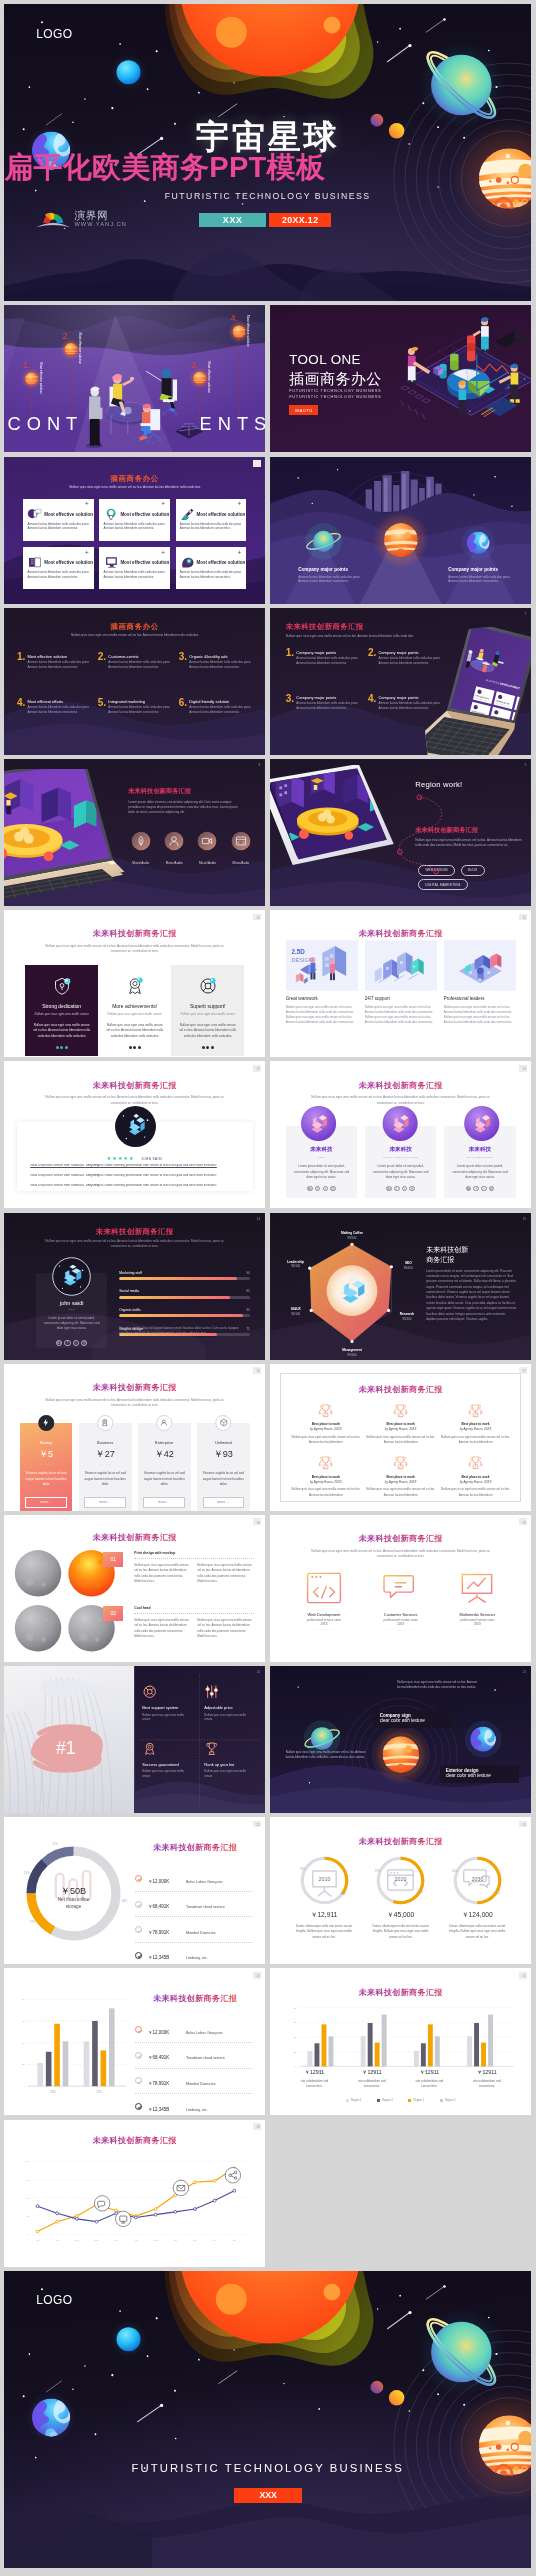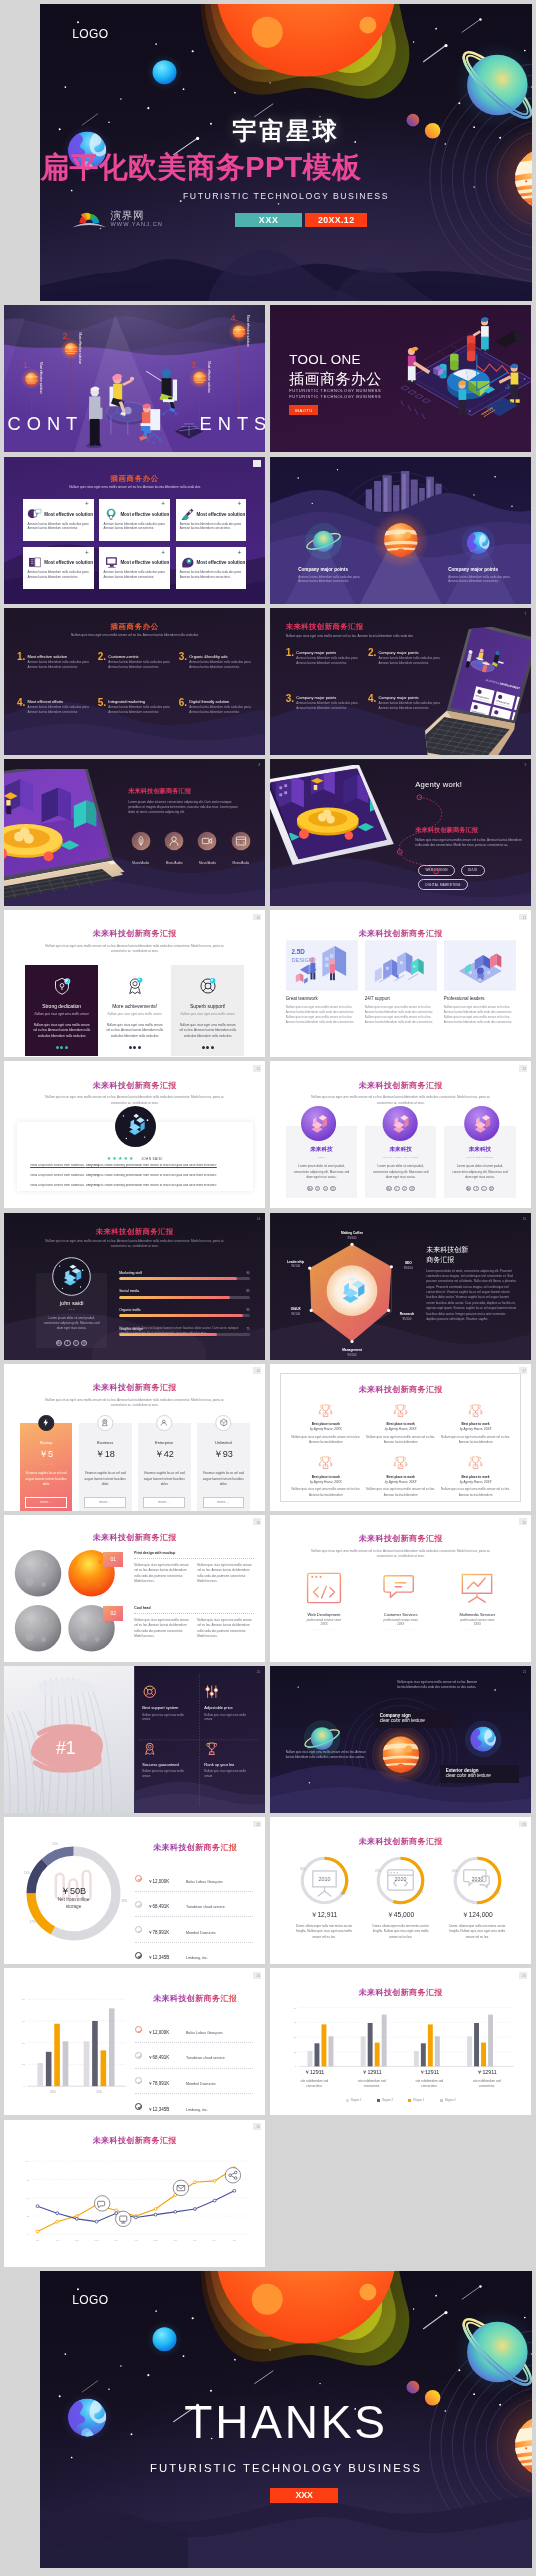--- a/index.html
+++ b/index.html
@@ -6,21 +6,21 @@
   html,body { background:#d5d5d5; }
   body { width:536px; height:2576px; font-family:"Liberation Sans", sans-serif; overflow:hidden; }
   .page { width:536px; padding:4.2px; background:#d5d5d5; }
   .row { display:flex; gap:5px; margin-bottom:4.2px; }
   .slide { position:relative; overflow:hidden; background:#fff; }
   .s-full { width:527px; height:297px; }
   .s-half { width:261px; height:147px; }
   .abs { position:absolute; }
 
   
-  .space { background:#0e0b1b;margin-left:36px; }
+  .space { background:#0e0b1b; }
 
   
   .t-center { text-align:center; }
   .sn { position:absolute; right:5px; top:4.2px; font-size:3.2px; color:#8d8d95; }
   .snbox { position:absolute; right:3.5px; top:2.8px; width:7.7px; height:6.3px; background:#e8e8ea; }
   .card6 { background:#fff; height:42px; position:relative; padding:4.2px; }
   .card6 .plus { position:absolute; right:5px; top:2.8px; color:#4a4a5a; font-size:6.3px; line-height:1; }
   .card6 .ttl { position:absolute; left:21px; top:13.4px; font-size:4.5px; color:#2b2b3a; font-weight:bold; white-space:nowrap; }
   .card6 .bd { position:absolute; left:4.2px; top:23px; right:4.2px; font-size:3px; color:#55556a; line-height:1.6; }
   .card6 .ico { position:absolute; left:4.2px; top:9.1px; width:15.5px; height:12.7px; }
@@ -334,21 +334,21 @@
               <circle cx="654" cy="190" r="1.4"></circle>
           <circle cx="448" cy="196" r="1.2"></circle>
               <circle cx="398" cy="160" r="1"></circle>
           <circle cx="617" cy="260" r="1.2" opacity="0.7"></circle>
           <circle cx="86" cy="319" r="1.1" opacity="0.7"></circle>
           <circle cx="339" cy="284" r="1.2" opacity="0.7"></circle>
         </g>
       </g>
     </svg>
     <div class="abs" style="left:32px;top:22.5px;color:#fff;font-size:12px;letter-spacing:0.4px">LOGO</div>
-    <div class="abs" style="left:0;right:0;top:111px;text-align:center;color:#fff;font-size:24px;font-weight:bold;letter-spacing:2.8px;text-shadow:0 0 12.7px rgba(255,255,255,.25)">宇宙星球</div>
+    <div class="abs" style="left:0;right:0;top:111px;text-align:center;color:#fff;font-size:33px;font-weight:bold;letter-spacing:2.8px;text-shadow:0 0 12.7px rgba(255,255,255,.25)">宇宙星球</div>
     <div class="abs" style="left:0;right:0;top:144px;text-align:left;color:#ec4899;font-size:29px;font-weight:bold;letter-spacing:0.3px">扁平化欧美商务PPT模板</div>
     <div class="abs" style="left:0;right:0;top:187px;text-align:center;color:#e9e6f2;font-size:8.7px;letter-spacing:1.5px">FUTURISTIC TECHNOLOGY BUSINESS</div>
     <div class="abs" style="left:195px;top:209px;width:67px;height:14px;background:#4eb3ae;color:#fff;font-size:8.8px;font-weight:bold;letter-spacing:0.7px;display:flex;align-items:center;justify-content:center">XXX</div>
     <div class="abs" style="left:265px;top:209px;width:62px;height:14px;background:#fd3d12;color:#fff;font-size:8.8px;font-weight:bold;letter-spacing:0.4px;display:flex;align-items:center;justify-content:center">20XX.12</div>
 
     <div class="abs" style="left:28px;top:202px;width:106px;height:24px;opacity:0.92">
       <svg width="106" height="24" viewBox="0 0 150 34">
         <g transform="translate(2,2)">
           <path d="M14 22 A14 14 0 0 1 28 8 L28 22 Z" fill="#ee3124"></path>
           <path d="M16 10.5 A14 14 0 0 1 28 8 L28 22 Z" fill="#f7941e"></path>
@@ -1228,21 +1228,21 @@
           <path d="M184 33 l12 5 l0 26 l-12 -5 z" fill="#27a49e"></path>
           <circle cx="74" cy="98" r="7" fill="#ff5d4a"></circle>
             <circle cx="138" cy="100" r="6" fill="#ff5d4a"></circle>
           <path d="M42 102 l13 -6 l13 6 l-13 6 z" fill="#2ec4b6"></path>
           <path d="M150 88 l12 -6 l12 6 l-12 6 z" fill="#2ec4b6"></path>
           <path d="M24 98 l13 -6 l0 22 l-13 6 z" fill="#9a5ae0"></path>
           <rect x="88" y="28" width="5" height="7" fill="#ffe08a"></rect>
           <path d="M84 22 l9 -4 l9 4 l-9 4 z" fill="#f5b21e"></path>
         </g>
       </svg>
-      <div class="abs" style="left:145px;top:21px;color:#fff;font-size:7.7px;letter-spacing:0.2px">Agenty work!</div>
+      <div class="abs" style="left:145px;top:21px;color:#fff;font-size:7.7px;letter-spacing:0.2px">Region work!</div>
       <div class="abs" style="left:145px;top:67px;color:#e2365e;font-size:6.3px;font-weight:bold">未来科技创新商务汇报</div>
       <div class="abs" style="left:145px;top:79px;width:107px;color:#b0a8c2;font-size:3.1px;line-height:1.7">Nullam quis risus eget urna mollis ornare vel eu leo. Aenean lacinia bibendum nulla seda dos consectetur. Morbi leo risus, porta ac consectetur ac,</div>
       <div class="abs" style="left:148px;top:106px;display:flex;gap:5.6px">
         <div class="pill">WEB DESIGN</div>
         <div class="pill">UI/UX</div>
       </div>
       <div class="abs" style="left:148px;top:117px">
         <div class="pill">DIGITAL MARKETING</div>
       </div>
       <svg class="abs" style="left:106px;top:28px" width="84" height="106" viewBox="0 0 120 150">
@@ -1688,21 +1688,21 @@
         </div>
         <div class="pcard">
           <div class="pic">
             <svg viewBox="0 0 24 24">
                 <circle cx="12" cy="9" r="5.4" fill="none" stroke="#3a3a46" stroke-width="1.3"></circle>
                 <circle cx="12" cy="9" r="2.3" fill="none" stroke="#3a3a46" stroke-width="1.2"></circle>
                 <path d="M8 13.5 l-2 7.5 l3.4 -2 l2.6 2 l2.6 -2 l3.4 2 l-2 -7.5" fill="none" stroke="#3a3a46" stroke-width="1.3"></path>
               </svg>
           </div>
           <div class="pn">Business</div>
-          <div class="pp">￥18</div>
+          <div class="pp">￥27</div>
           <div class="pd">· · · ·</div>
           <div class="pb">Vivamus sagittis lacus vel asd augue laoreet rutrum faucibus dolor</div>
           <div class="pm">more...</div>
         </div>
         <div class="pcard">
           <div class="pic">
             <svg viewBox="0 0 24 24">
                 <circle cx="12" cy="9" r="3.6" fill="none" stroke="#3a3a46" stroke-width="1.3"></circle>
                 <path d="M5 20 c0 -5 3.4 -7.4 7 -7.4 c3.6 0 7 2.4 7 7.4" fill="none" stroke="#3a3a46" stroke-width="1.3"></path>
               </svg>
@@ -2493,21 +2493,20 @@
             <circle cx="689" cy="66" r="1.2"></circle>
               <circle cx="617" cy="175" r="1.3"></circle>
             <circle cx="576" cy="199" r="1.1"></circle>
               <circle cx="654" cy="190" r="1.4"></circle>
             <circle cx="448" cy="196" r="1.2"></circle>
               <circle cx="398" cy="160" r="1"></circle>
           </g>
         </g>
       </svg>
       <div class="abs" style="left:32px;top:22.5px;color:#fff;font-size:12px;letter-spacing:0.4px">LOGO</div>
-      <div class="abs" style="left:0;right:0;top:124px;text-align:center;color:#fff;font-size:46px;letter-spacing:2.8px;font-weight:300">THANKS</div>
       <div class="abs" style="left:0;right:0;top:191px;text-align:center;color:#fff;font-size:11.3px;letter-spacing:2.1px">FUTURISTIC   TECHNOLOGY   BUSINESS</div>
       <div class="abs" style="left:230px;top:217px;width:68px;height:15px;background:#fd3d12;color:#fff;font-size:8.8px;font-weight:bold;display:flex;align-items:center;justify-content:center">XXX</div>
     </div>
   </div>
 
 </div>
 
 <svg width="0" height="0" style="position:absolute">
     <defs>
   <linearGradient id="troG" x1="0" y1="0" x2="0.6" y2="1">

